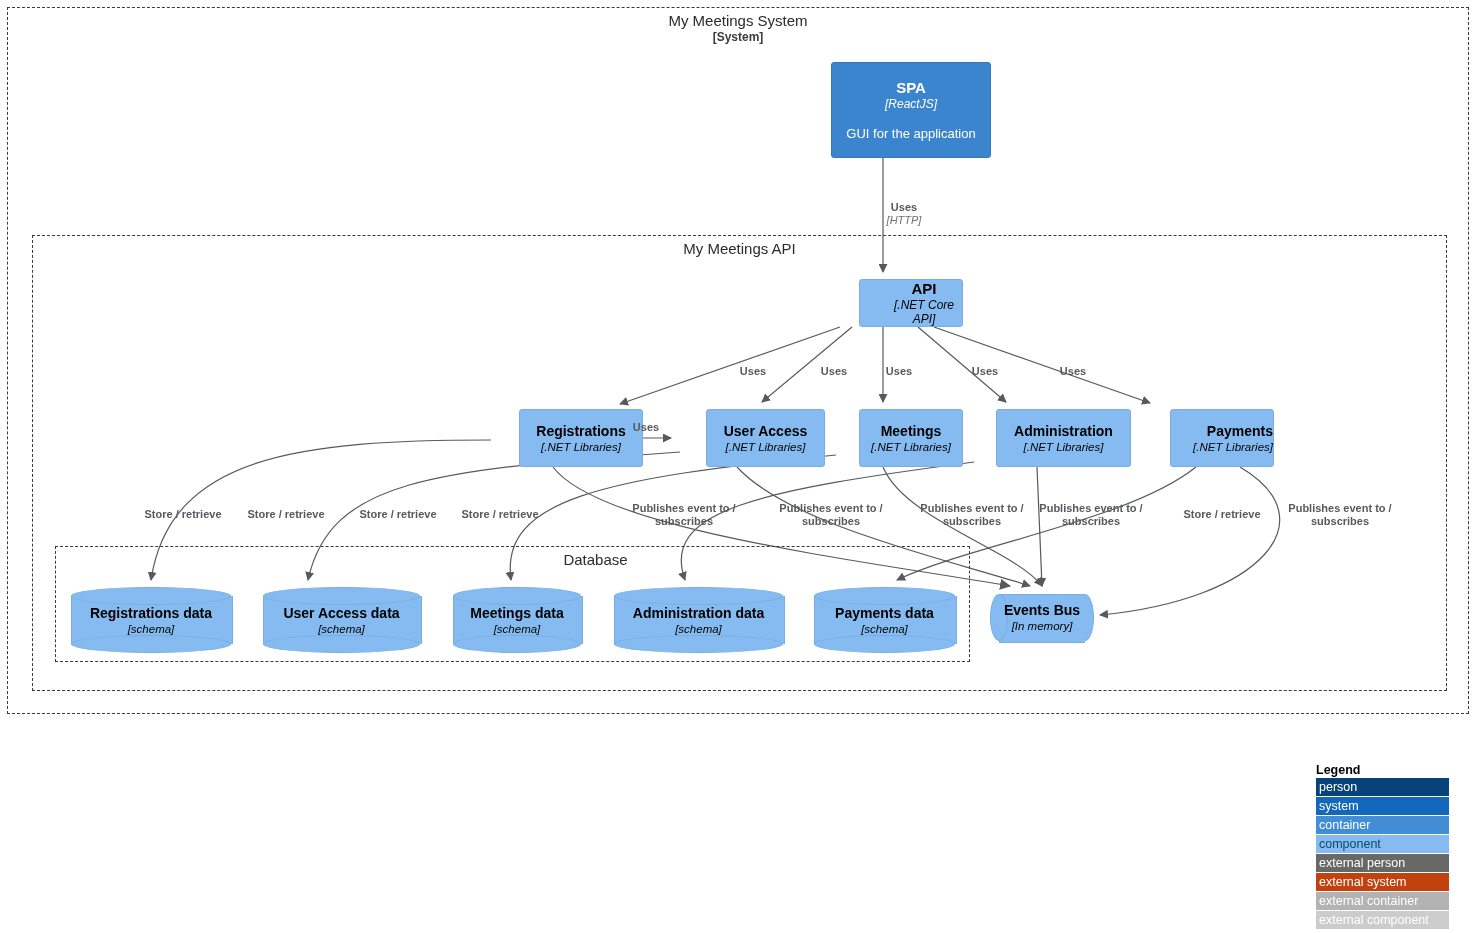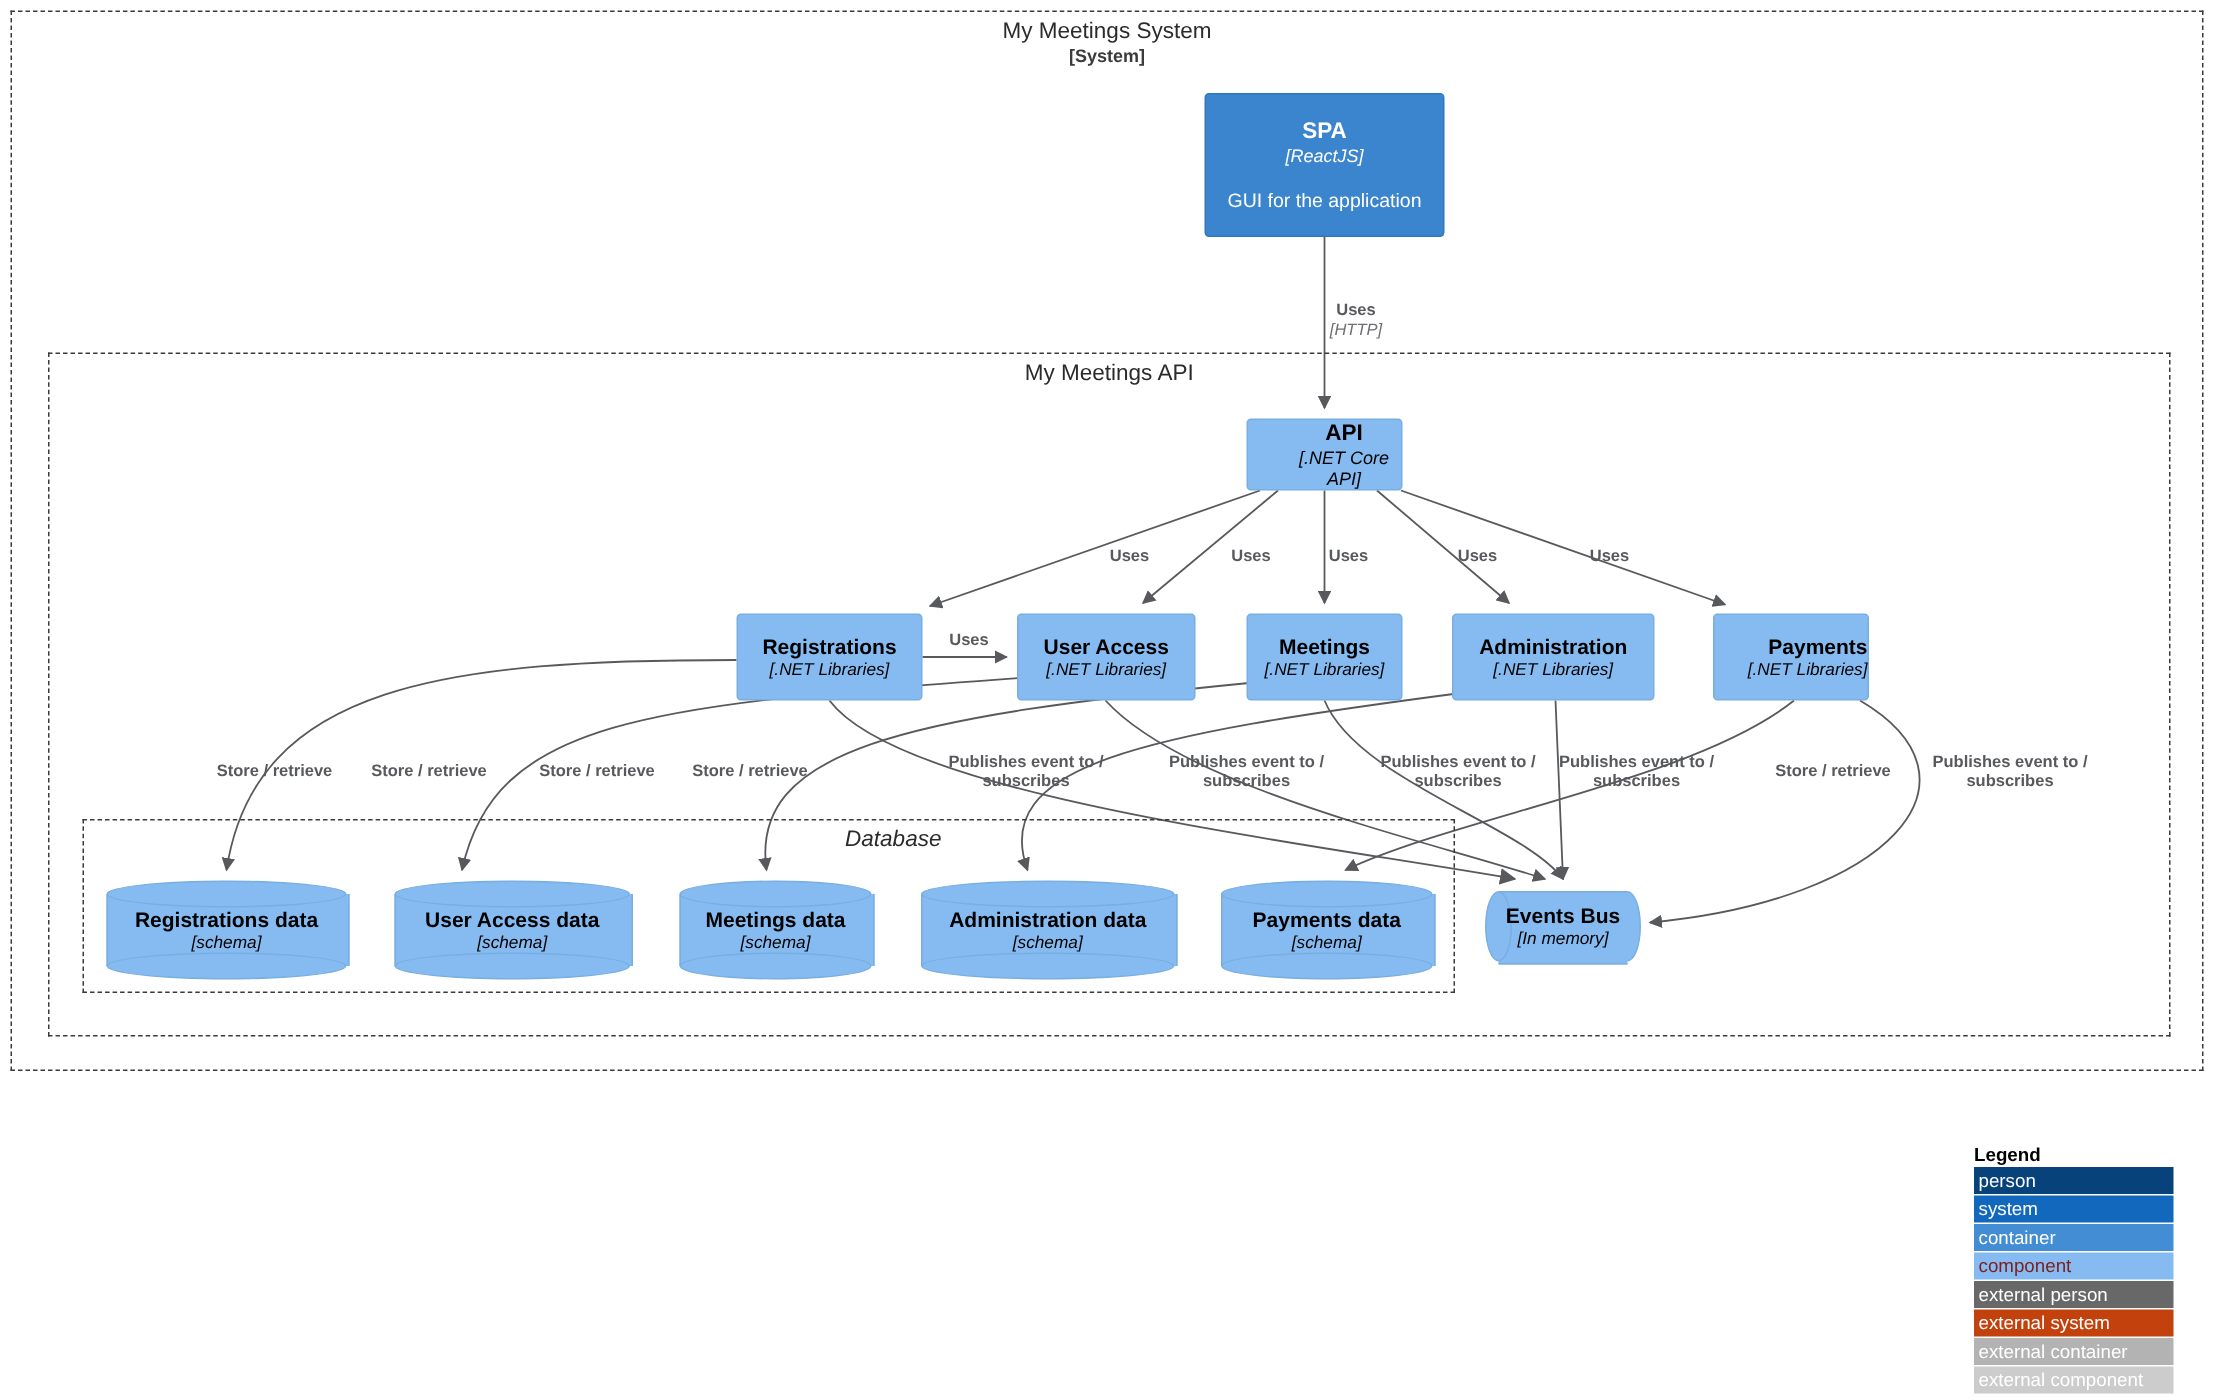--- a/index.html
+++ b/index.html
@@ -7,21 +7,21 @@
        font-family:"Liberation Sans","DejaVu Sans",sans-serif;}
   #stage{position:absolute;left:0;top:0;width:1477px;height:933px;}
   svg#wires{position:absolute;left:0;top:0;width:1477px;height:933px;pointer-events:none;}
 
   .boundary{position:absolute;border:1px dashed #3a3a3a;box-sizing:border-box;}
   .boundary-title{position:absolute;text-align:center;color:#2b2b2b;
       font-size:15px;line-height:17px;white-space:nowrap;}
   .boundary-title .sub{display:block;font-size:12px;font-weight:bold;color:#3b3b3b;}
 
   .node{position:absolute;box-sizing:border-box;display:flex;flex-direction:column;
-        align-items:center;justify-content:center;text-align:center;}
+        align-items:center;justify-content:center;text-align:center;margin-left:28px;}
   .node .name{font-weight:bold;color:#000;}
   .node .tech{font-style:italic;color:#111;}
   .node .desc{color:#fff;}
 
   
   .sys-box{background:#3a85cd;border:1px solid #3179bb;border-radius:3px;}
   .sys-box .name{color:#ffffff;font-size:15px;line-height:18px;}
   .sys-box .tech{color:#ffffff;font-size:12px;line-height:15px;font-style:italic;}
   .sys-box .desc{color:#ffffff;font-size:13px;line-height:16px;margin-top:14px;}
 
@@ -114,21 +114,21 @@
     <span>My Meetings System</span>
     <span class="sub">[System]</span>
   </div>
 
   <div class="boundary" style="left:32px;top:235px;width:1415px;height:456px;"></div>
   <div class="boundary-title" style="left:32px;top:240px;width:1415px;">
     <span>My Meetings API</span>
   </div>
 
   <div class="boundary" style="left:55px;top:546px;width:915px;height:116px;"></div>
-  <div class="boundary-title" style="left:55px;top:551px;width:1081px;font-style:italic;">
+  <div class="boundary-title" style="left:55px;top:551px;width:1081px;">
     <span>Database</span>
   </div>
 
   <div class="node sys-box" style="left:803px;top:62px;width:160px;height:96px;">
     <div class="name">SPA</div>
     <div class="tech">[ReactJS]</div>
     <div class="desc">GUI for the application</div>
   </div>
 
   <div class="node cmp-box api-box" style="left:831px;top:279px;width:104px;height:48px;padding-left:26px;">
@@ -240,21 +240,21 @@
   <div class="edge-label" style="left:1172px;top:508px;width:100px;"><span>Store / retrieve</span></div>
   <div class="edge-label" style="left:1281px;top:502px;width:118px;"><span>Publishes event to /
 subscribes</span></div>
 
   <div class="legend" style="left:1316px;top:743px;width:133px;">
     <div class="legend-title">Legend</div>
     <div id="legend-rows">
         <div class="legend-row" style="background: rgb(8, 66, 123); color: rgb(255, 255, 255); width: 133px;">person</div>
         <div class="legend-row" style="background: rgb(17, 104, 189); color: rgb(255, 255, 255); width: 133px;">system</div>
         <div class="legend-row" style="background: rgb(67, 141, 213); color: rgb(255, 255, 255); width: 133px;">container</div>
-        <div class="legend-row" style="background: rgb(133, 187, 240); color: #7f1d1d; width: 133px;">component</div>
+        <div class="legend-row" style="background: rgb(133, 187, 240); color: #0c4a6e; width: 133px;">component</div>
         <div class="legend-row" style="background: rgb(104, 104, 104); color: rgb(255, 255, 255); width: 133px;">external person</div>
         <div class="legend-row" style="background: #c2410c; color: rgb(255, 255, 255); width: 133px;">external system</div>
         <div class="legend-row" style="background: rgb(179, 179, 179); color: rgb(255, 255, 255); width: 133px;">external container</div>
         <div class="legend-row" style="background: rgb(204, 204, 204); color: rgb(255, 255, 255); width: 133px;">external component</div>
       </div>
   </div>
 
 </div>
 
 </body></html>

